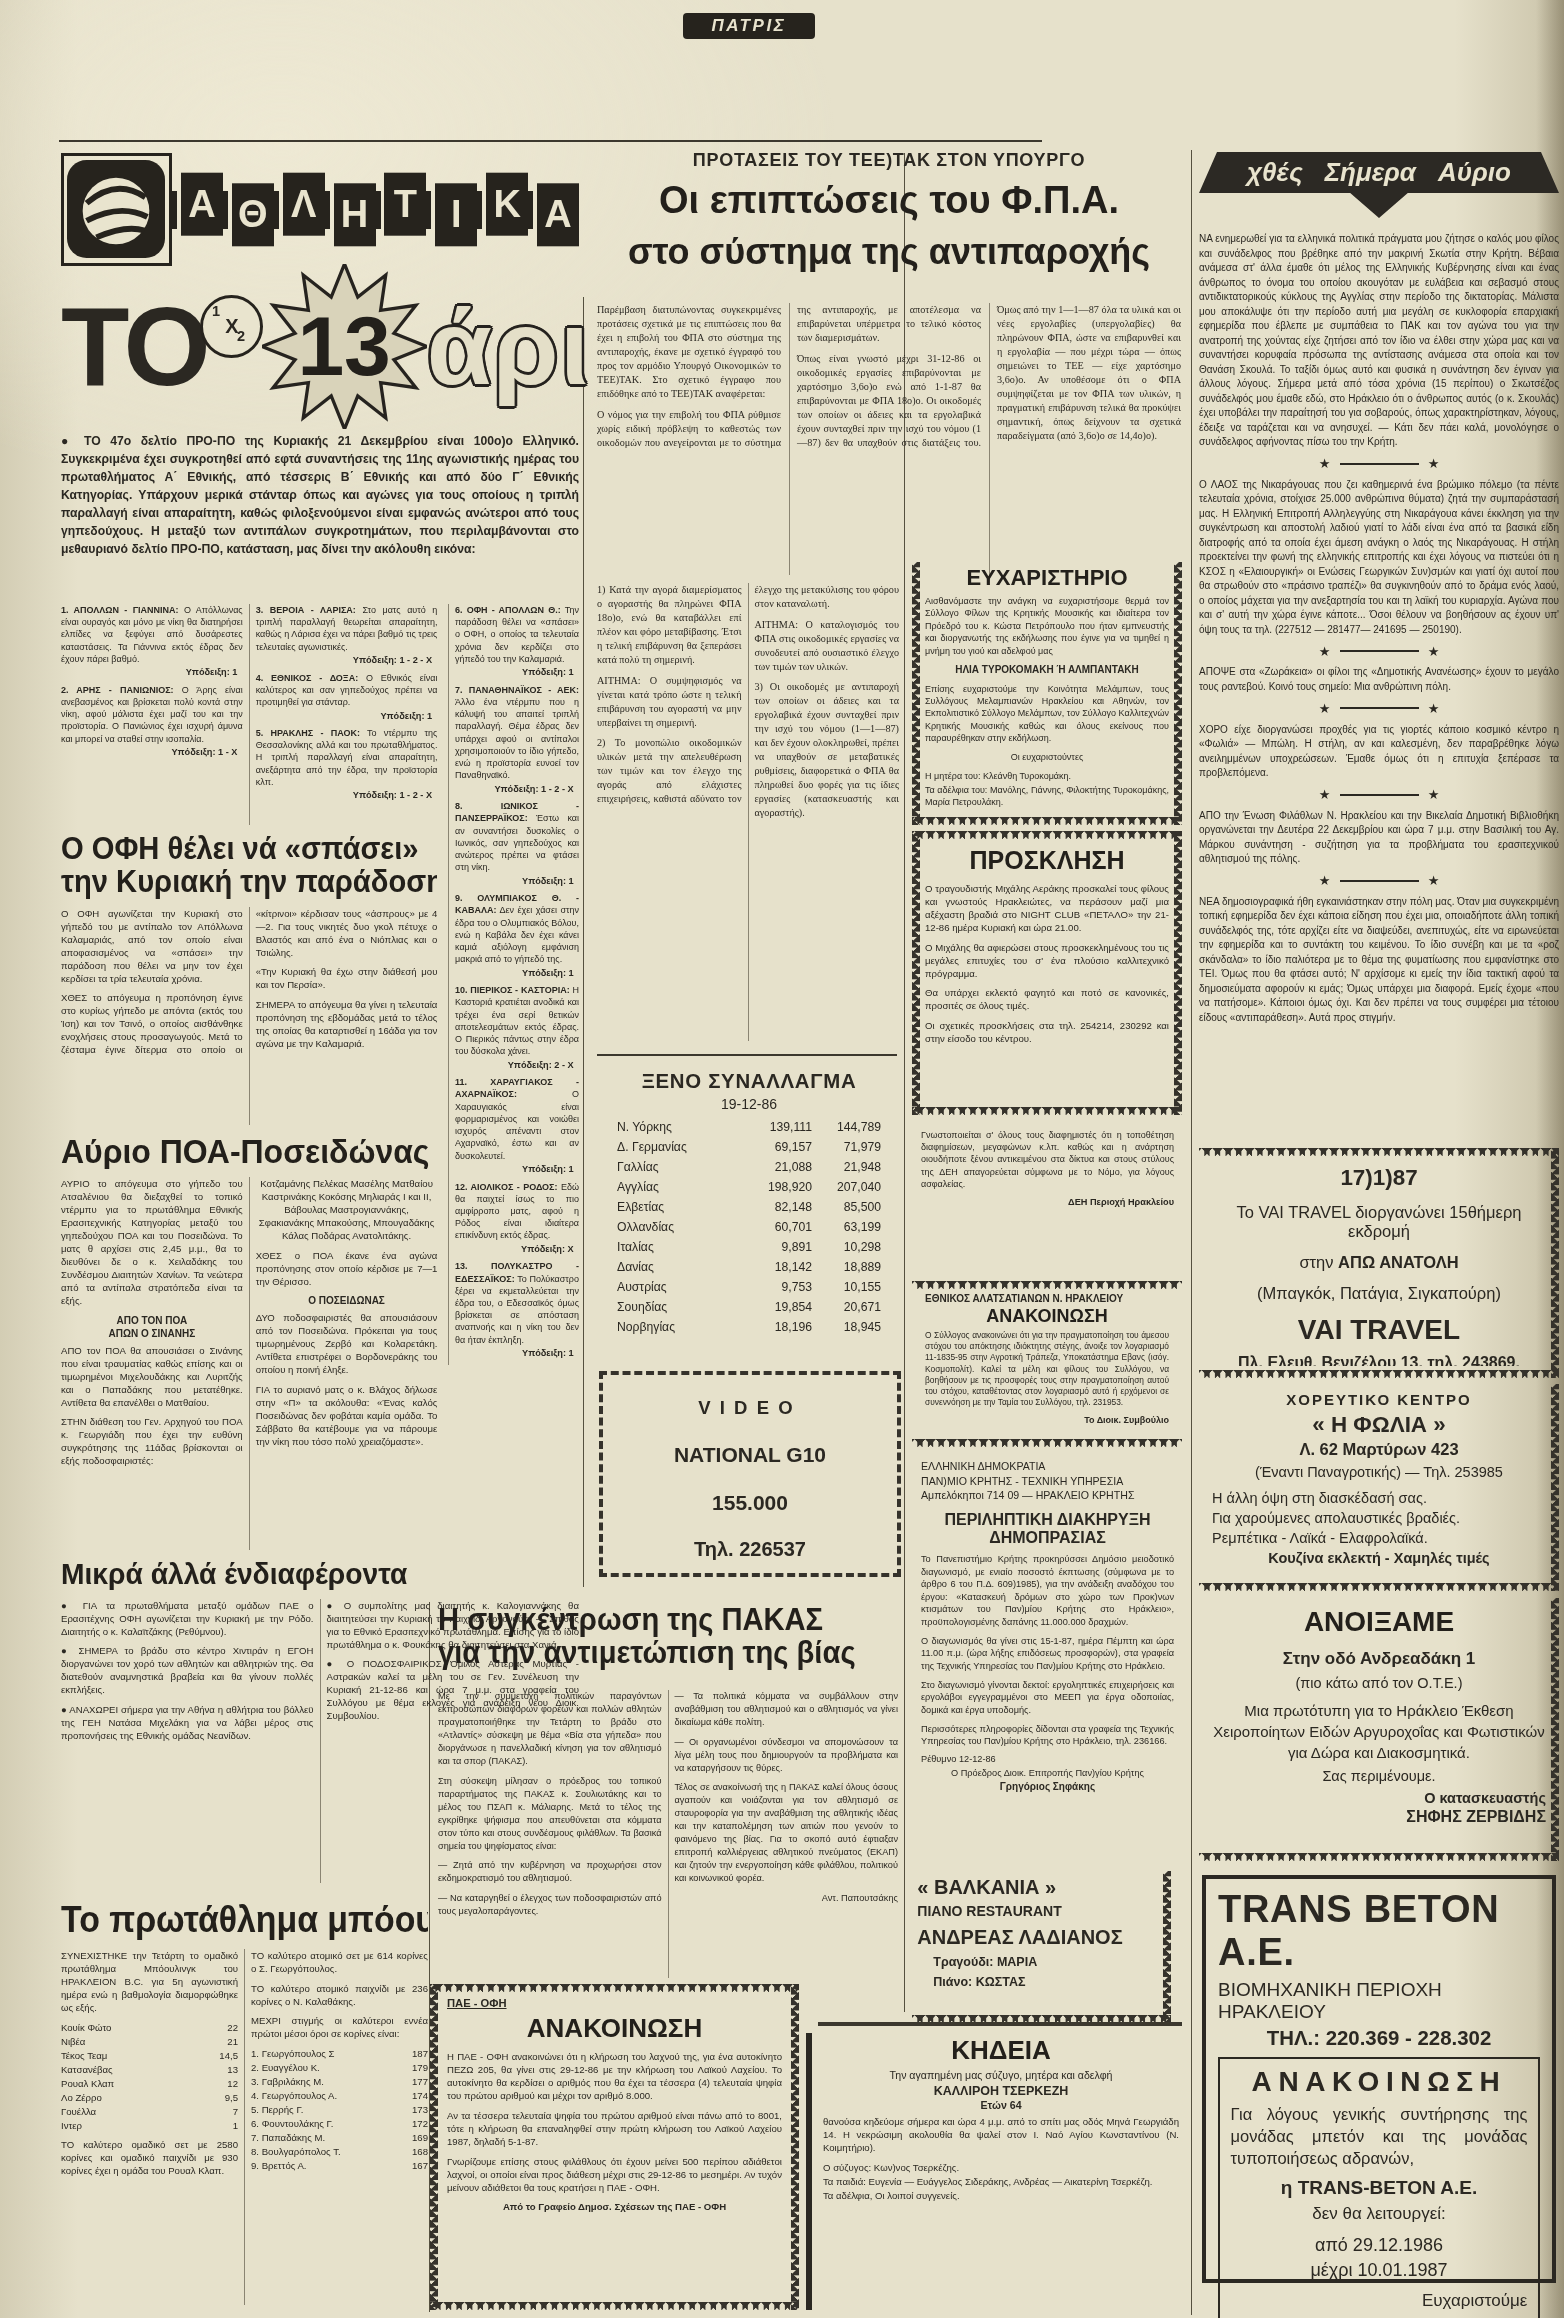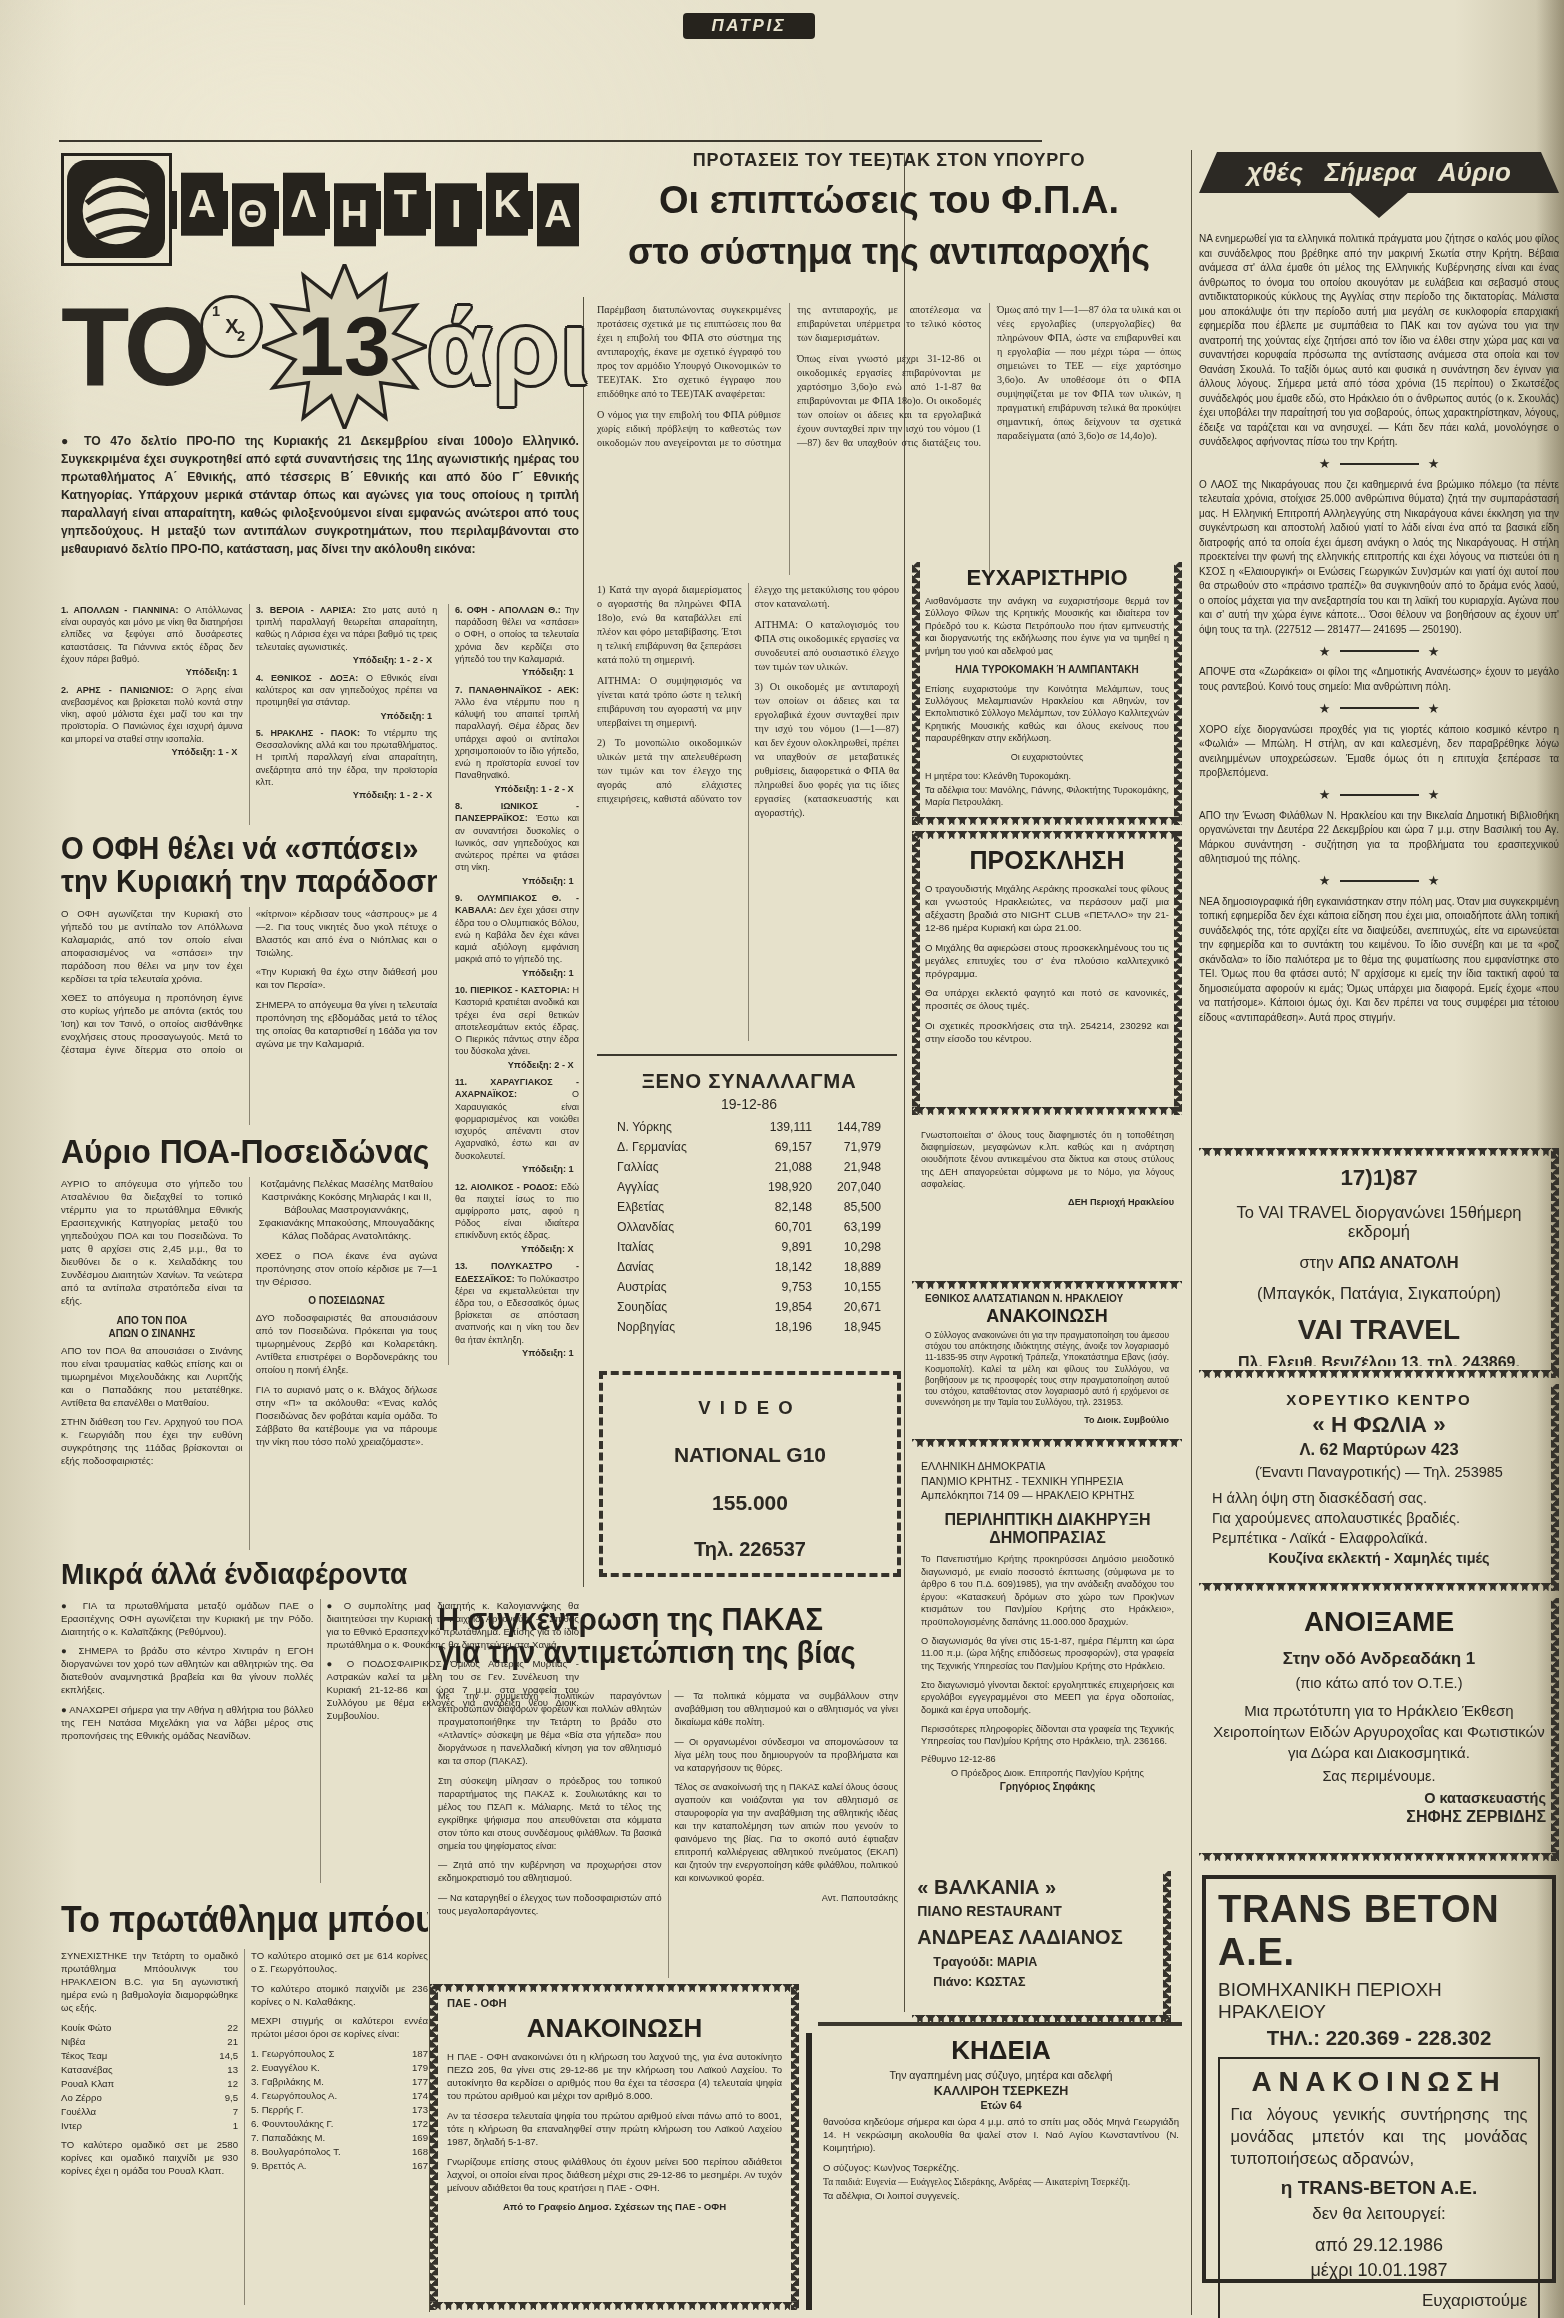--- a/index.html
+++ b/index.html
@@ -69,21 +69,21 @@
   .crow .cname{flex:1;}
   .crow .cnum{width:69px;text-align:right;}
   .ribbon{position:relative;background:#2c2924;
     clip-path:polygon(0 62%,5% 0,95% 0,100% 62%,58% 62%,50% 100%,42% 62%);}
   .ribbon .tabs{display:flex;justify-content:space-evenly;padding:5.3px 26px 0 26px;
     color:#e8e3cd;font-size:26px;font-weight:bold;font-style:italic;}
   .rc-p{font-size:10px;line-height:14.5px;margin-bottom:5.3px;}
   .stardiv{display:flex;align-items:center;justify-content:center;gap:9.2px;margin:6.6px 0;font-size:13px;}
   .stardiv .line{width:79px;height:2px;background:#2b2822;}
   .video-ad{border:4.6px dashed #35322b;}
-  .pae-label{font-weight:bold;font-size:11.2px;margin-bottom:5.3px;}
+  .pae-label{font-weight:bold;font-size:11.2px;margin-bottom:5.3px;text-decoration:underline;}
   .kid-bar{position:absolute;width:6px;background:#2b2822;}
   .curl{position:absolute;top:0;bottom:0;right:0;width:29px;
     background:linear-gradient(to right,rgba(0,0,0,0),rgba(90,80,55,.45));}
 </style>
 </head>
 <body>
 
 <div class="abs masthead" style="left:683px;top:13px;width:132px;height:26px;">ΠΑΤΡΙΣ</div>
 <div class="hrule" style="left:59px;top:140px;width:983px;"></div>
 <div class="vline" style="left:583px;top:297px;height:1290px;"></div>
@@ -480,21 +480,21 @@
 
 <div class="hrule" style="left:818px;top:2022px;width:364px;height:4px;"></div>
 <div class="kid-bar" style="left:806px;top:2033px;height:277px;"></div>
 <div class="abs" style="left:823px;top:2036px;width:356px;">
   <div class="ctr h-black" style="font-size:26px;">ΚΗΔΕΙΑ</div>
   <div class="ctr" style="font-size:10.6px;margin-top:5.3px;">Την αγαπημένη μας σύζυγο, μητέρα και αδελφή</div>
   <div class="ctr b" style="font-size:12.5px;margin-top:2.6px;">ΚΑΛΛΙΡΟΗ ΤΣΕΡΚΕΖΗ</div>
   <div class="ctr b" style="font-size:10.6px;margin:1.3px 0 4px 0;">Ετών 64</div>
   <p class="just" style="font-size:9.6px;line-height:13px;">θανούσα κηδεύομε σήμερα και ώρα 4 μ.μ. από το σπίτι μας οδός Μηνά Γεωργιάδη 14. Η νεκρώσιμη ακολουθία θα ψαλεί στον Ι. Ναό Αγίου Κωνσταντίνου (Ν. Κοιμητήριο).</p>
   <div style="font-size:9.6px;line-height:14px;">Ο σύζυγος: Κων)νος Τσερκέζης.</div>
-  <div style="font-size:9.6px;line-height:14px;font-family:Liberation Serif, serif;">Τα παιδιά: Ευγενία — Ευάγγελος Σιδεράκης, Ανδρέας — Αικατερίνη Τσερκέζη.</div>
+  <div style="font-size:9.6px;line-height:14px;">Τα παιδιά: Ευγενία — Ευάγγελος Σιδεράκης, Ανδρέας — Αικατερίνη Τσερκέζη.</div>
   <div style="font-size:9.6px;line-height:14px;">Τα αδέλφια, Οι λοιποί συγγενείς.</div>
 </div>
 
 <div class="abs ribbon" style="left:1199px;top:152px;width:360px;height:66px;">
   <div class="tabs">
     <span>χθές</span>
     <span>Σήμερα</span>
     <span>Αύριο</span>
   </div>
 </div>

